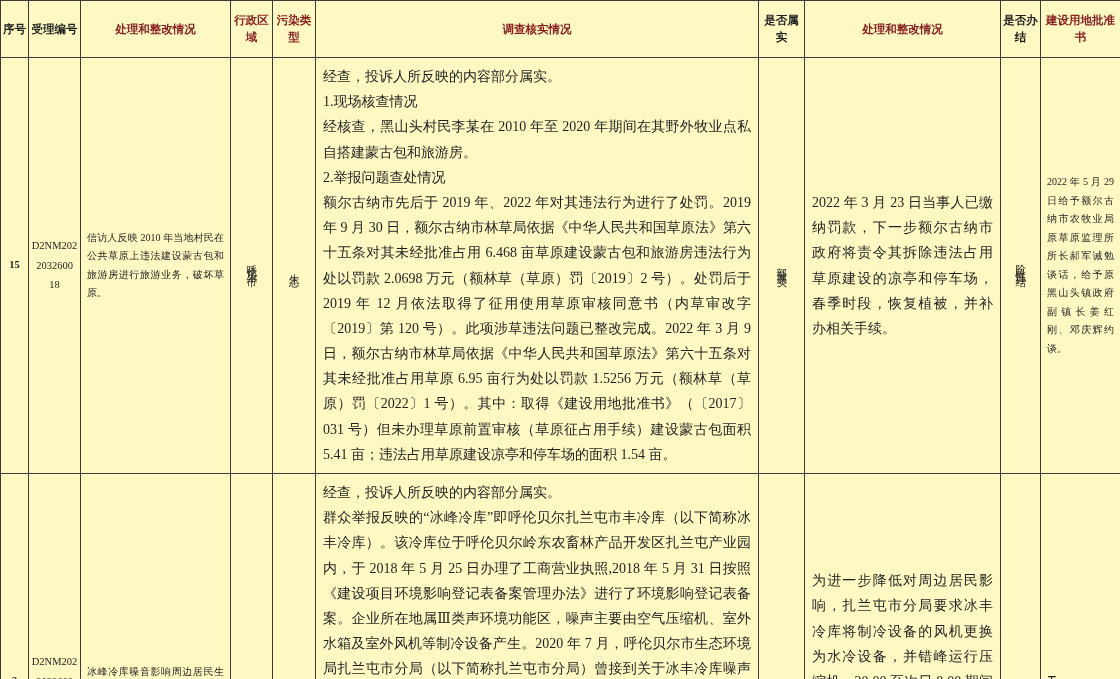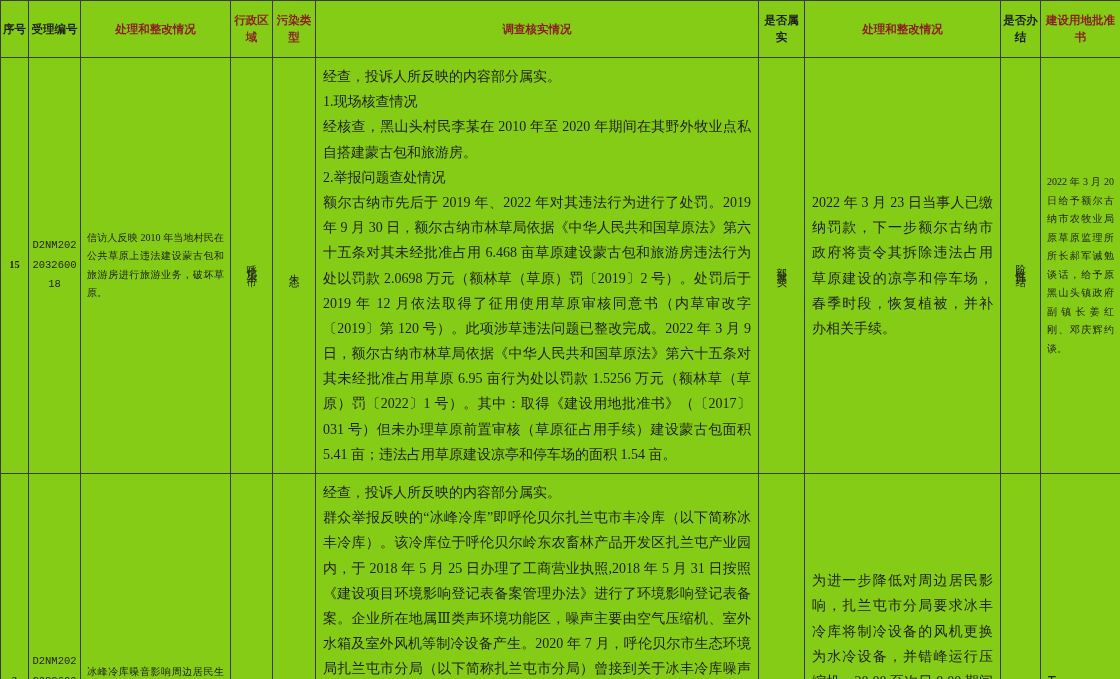--- a/index.html
+++ b/index.html
@@ -6,21 +6,21 @@
     --header-red: #8b2222;
     --text: #1f1f1f;
     --border: #3a3a3a;
   }
   * { box-sizing: border-box; margin: 0; padding: 0; }
   html, body {
     background: #ffffff;
     font-family: "Liberation Serif", "DejaVu Serif", serif;
     color: var(--text);
   }
-  .page { width: 1120px; height: 679px; overflow: hidden; background: #84cc16; }
+  .page { width: 1120px; height: 679px; overflow: hidden; background: #fef9c3; }
   table.report {
     width: 1120px;
     border-collapse: collapse;
     table-layout: fixed;
   }
   table.report th, table.report td {
     border: 1px solid var(--border);
     vertical-align: middle;
     overflow: hidden;
   }
@@ -40,21 +40,21 @@
     text-align: center;
     font-size: 10.5px;
     line-height: 1.6;
     font-weight: bold;
   }
   .case-no {
     text-align: center;
     font-size: 10.5px;
     line-height: 1.9;
     white-space: pre-line;
-    font-family: Liberation Mono, monospace;
+    font-family: Liberation Serif, serif;
   }
   .vtext {
     writing-mode: vertical-rl;
     text-orientation: upright;
     display: inline-block;
     font-size: 10.5px;
     letter-spacing: 3px;
     line-height: 1.1;
     margin: 0 auto;
   }
@@ -124,21 +124,21 @@
 经核查，黑山头村民李某在 2010 年至 2020 年期间在其野外牧业点私自搭建蒙古包和旅游房。
 2.举报问题查处情况
 额尔古纳市先后于 2019 年、2022 年对其违法行为进行了处罚。2019 年 9 月 30 日，额尔古纳市林草局依据《中华人民共和国草原法》第六十五条对其未经批准占用 6.468 亩草原建设蒙古包和旅游房违法行为处以罚款 2.0698 万元（额林草（草原）罚〔2019〕2 号）。处罚后于 2019 年 12 月依法取得了征用使用草原审核同意书（内草审改字〔2019〕第 120 号）。此项涉草违法问题已整改完成。2022 年 3 月 9 日，额尔古纳市林草局依据《中华人民共和国草原法》第六十五条对其未经批准占用草原 6.95 亩行为处以罚款 1.5256 万元（额林草（草原）罚〔2022〕1 号）。其中：取得《建设用地批准书》（〔2017〕031 号）但未办理草原前置审核（草原征占用手续）建设蒙古包面积 5.41 亩；违法占用草原建设凉亭和停车场的面积 1.54 亩。</div>
           </td>
       <td class="vcell"><span class="vtext">部分属实</span></td>
       <td>
             <div class="para">2022 年 3 月 23 日当事人已缴纳罚款，下一步额尔古纳市政府将责令其拆除违法占用草原建设的凉亭和停车场，春季时段，恢复植被，并补办相关手续。</div>
           </td>
       <td class="vcell"><span class="vtext">阶段性办结</span></td>
       <td>
-            <div class="para-sm">2022 年 3 月 20 日给予额尔古纳市农牧业局原草原监理所所长郝军诫勉谈话，给予原黑山头镇政府副镇长姜红刚、邓庆辉约谈。</div>
+            <div class="para-sm">2022 年 5 月 29 日给予额尔古纳市农牧业局原草原监理所所长郝军诫勉谈话，给予原黑山头镇政府副镇长姜红刚、邓庆辉约谈。</div>
           </td>
     </tr>
 
     <tr class="row-16">
       <td class="center">3</td>
       <td>
             <div class="case-no">D2NM202
 2032600
 11</div>
           </td>

